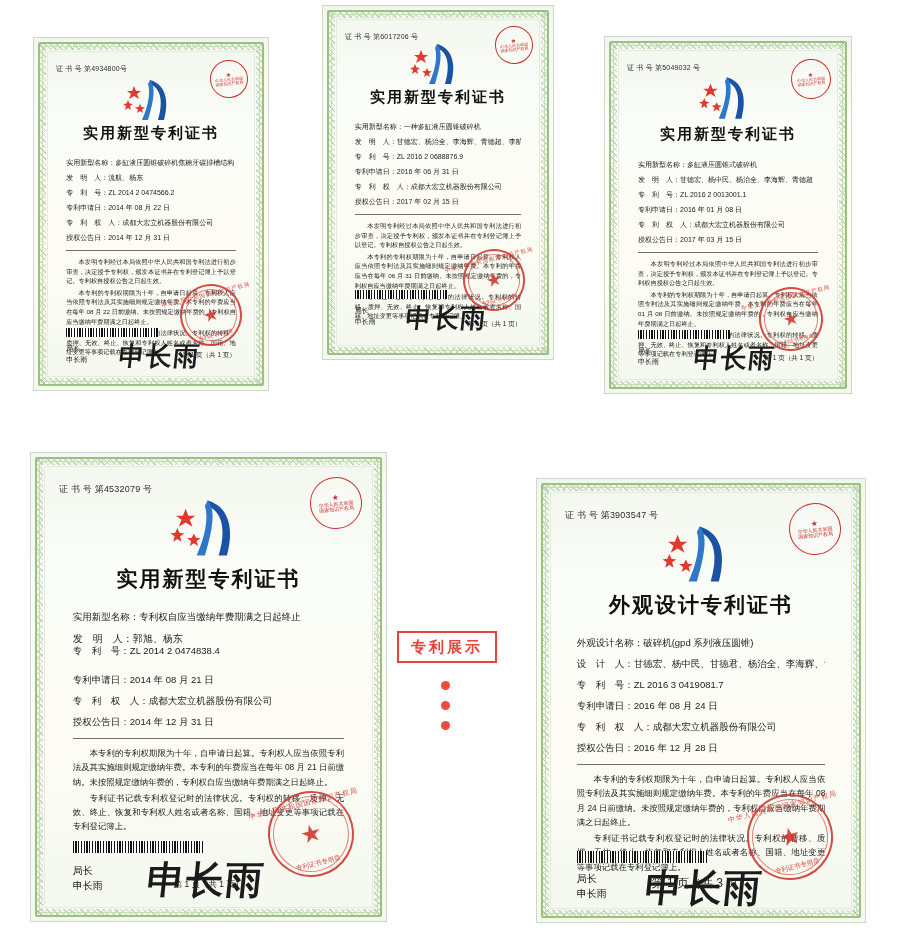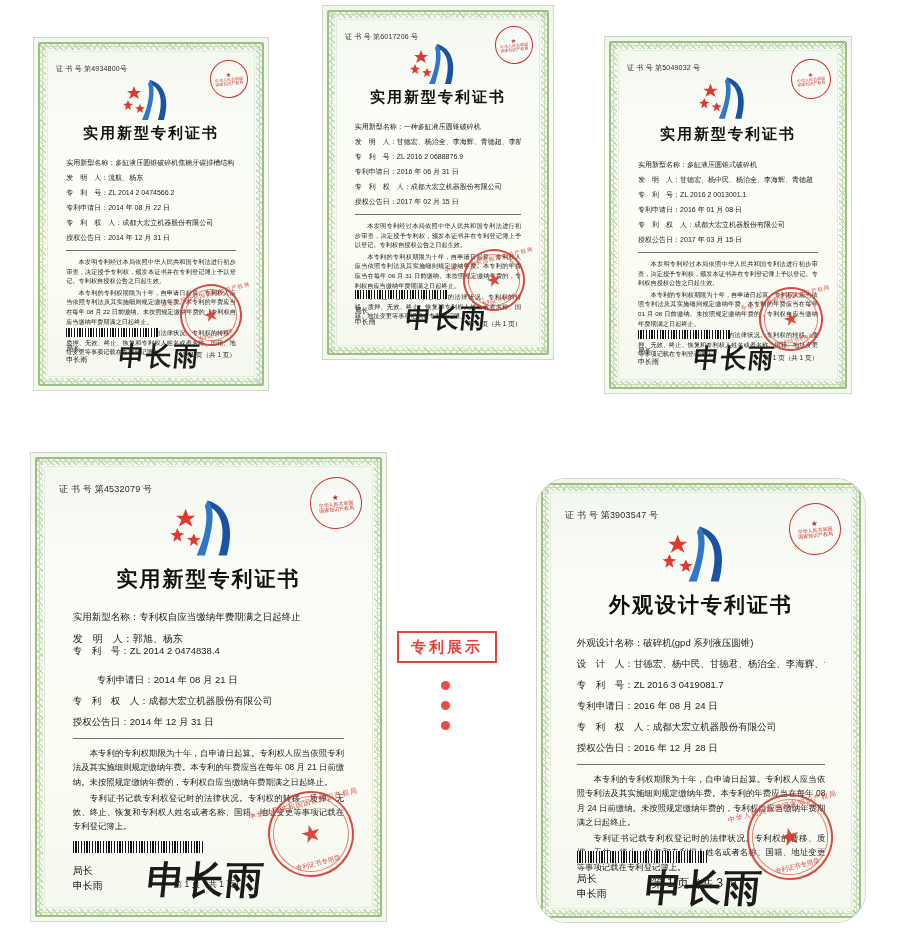--- a/index.html
+++ b/index.html
@@ -440,21 +440,21 @@
           <polygon points="14,10 16,15 21,15 17,18 19,23 14,20 9,23 11,18 7,15 12,15" fill="#e03a30"></polygon>
           <polygon points="8,24 9.5,27.5 13,28 10,30 11,34 8,32 5,34 6,30 3,28 6.5,27.5" fill="#e03a30"></polygon>
           <polygon points="20,28 21.5,31 25,31.5 22,33.5 23,37 20,35 17,37 18,33.5 15,31.5 18.5,31" fill="#e03a30"></polygon>
         </svg>
       </div>
       <div class="cert-title" style="top:96px; font-size:21px;">实用新型专利证书</div>
 
       <div class="field" style="top:142px; font-size:9.5px;">实用新型名称：专利权自应当缴纳年费期满之日起终止</div>
       <div class="field" style="top:163px; font-size:10px;">发　明　人：郭旭、杨东</div>
       <div class="field" style="top:176px; font-size:9.5px;">专　利　号：ZL 2014 2 0474838.4</div>
-      <div class="field" style="top:205px; font-size:9.5px;margin-left:24px;">专利申请日：2014 年 08 月 21 日</div>
+      <div class="field" style="top:205px; font-size:9.5px;">专利申请日：2014 年 08 月 21 日</div>
       <div class="field" style="top:226px; font-size:9.5px;">专　利　权　人：成都大宏立机器股份有限公司</div>
       <div class="field" style="top:247px; font-size:9.5px;">授权公告日：2014 年 12 月 31 日</div>
       <div class="rule" style="top:269px;"></div>
 
       <div class="body-text" style="top:277px; font-size:8.4px; line-height:1.7;">
         <p>本专利的专利权期限为十年，自申请日起算。专利权人应当依照专利法及其实施细则规定缴纳年费。本专利的年费应当在每年 08 月 21 日前缴纳。未按照规定缴纳年费的，专利权自应当缴纳年费期满之日起终止。</p>
         <p>专利证书记载专利权登记时的法律状况。专利权的转移、质押、无效、终止、恢复和专利权人姓名或者名称、国籍、地址变更等事项记载在专利登记簿上。</p>
       </div>
 
       <div class="barcode" style="top:372px; width:130px; height:12px;"></div>
@@ -476,21 +476,21 @@
 
   <div class="center-label" style="left:397px; top:631px; width:100px; height:32px; font-size:15px;">
     <span>专利展示</span>
   </div>
   <div class="dots" style="left:441px; top:681px;">
     <span class="dot"></span>
     <span class="dot"></span>
     <span class="dot"></span>
   </div>
 
-  <div class="cert" id="c5" style="left:536px; top:478px; width:330px; height:445px;border-radius:30px;">
+  <div class="cert" id="c5" style="left:536px; top:478px; width:330px; height:445px;">
     <div class="frame-outer"></div>
     <div class="guilloche-top"></div>
     <div class="guilloche-bottom"></div>
     <div class="guilloche-left"></div>
     <div class="guilloche-right"></div>
     <div class="frame-ring"></div>
     <div class="frame-ring2"></div>
     <div class="frame-ring3"></div>
     <div class="inner">
       <div class="serial" style="font-size:9px; top:14px; left:12px;">证 书 号 第3903547 号</div>

